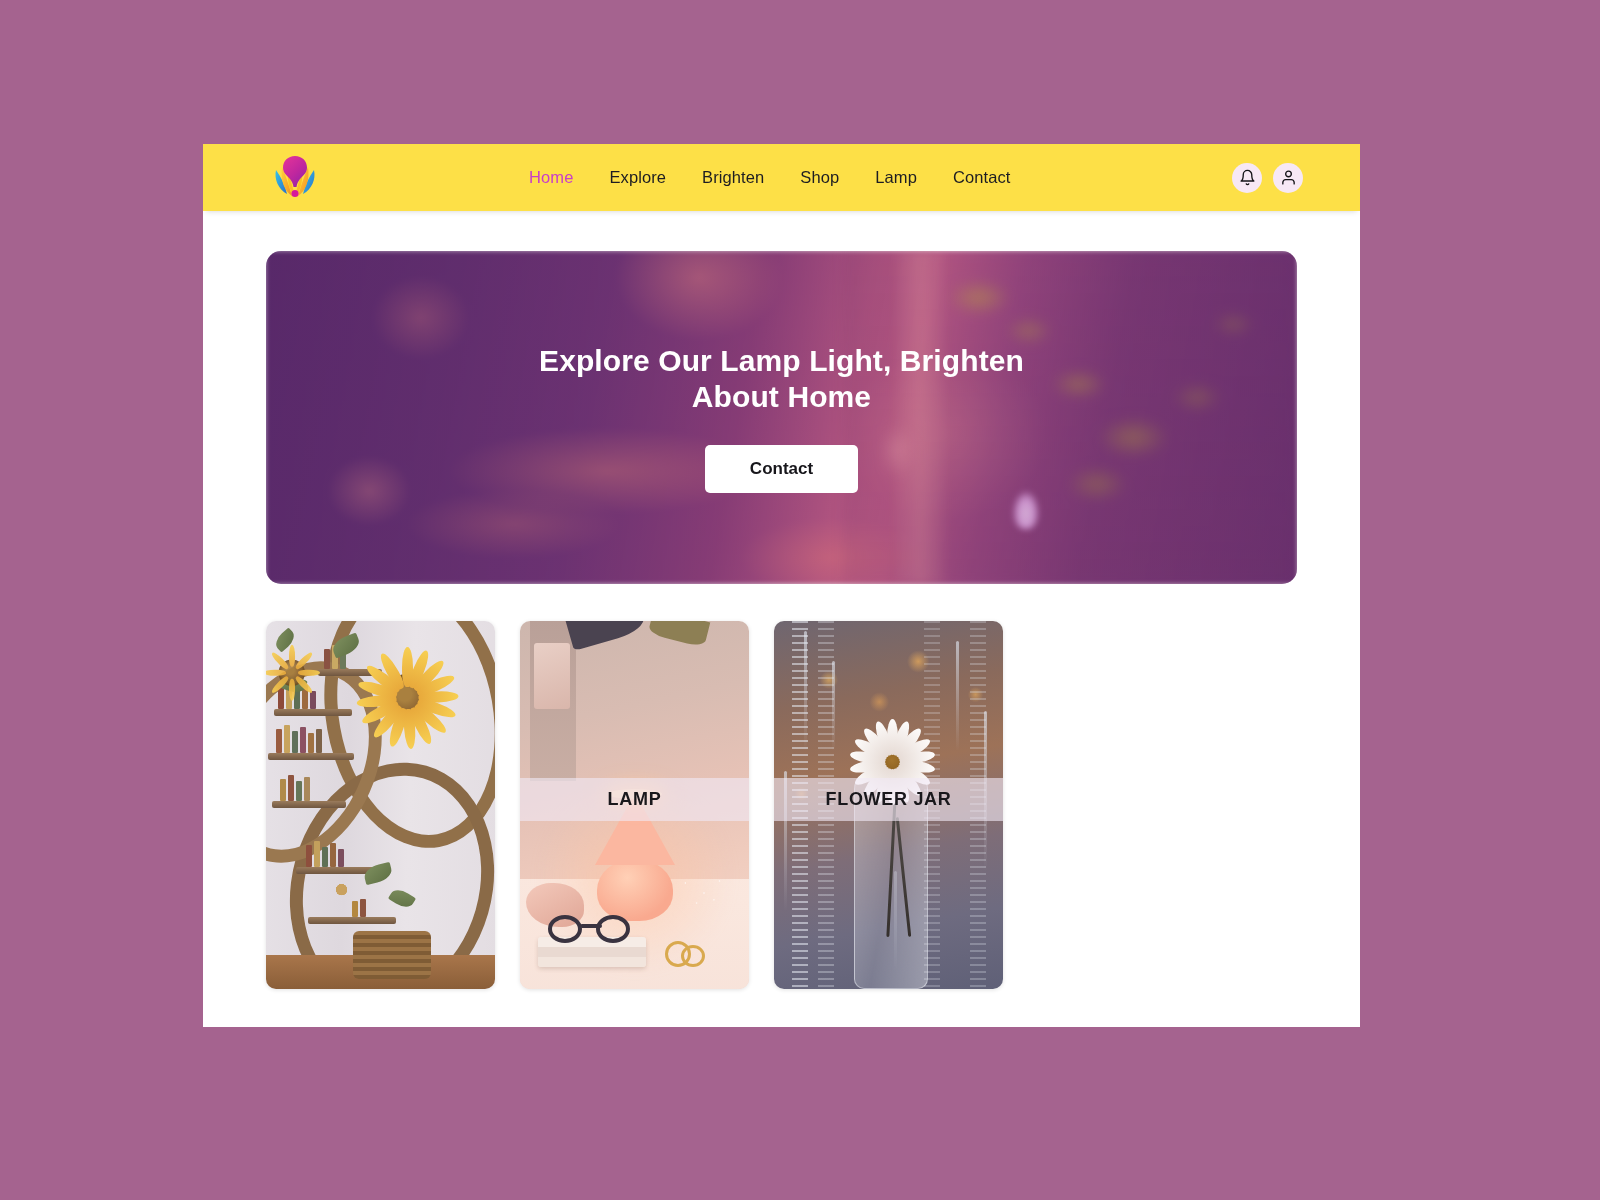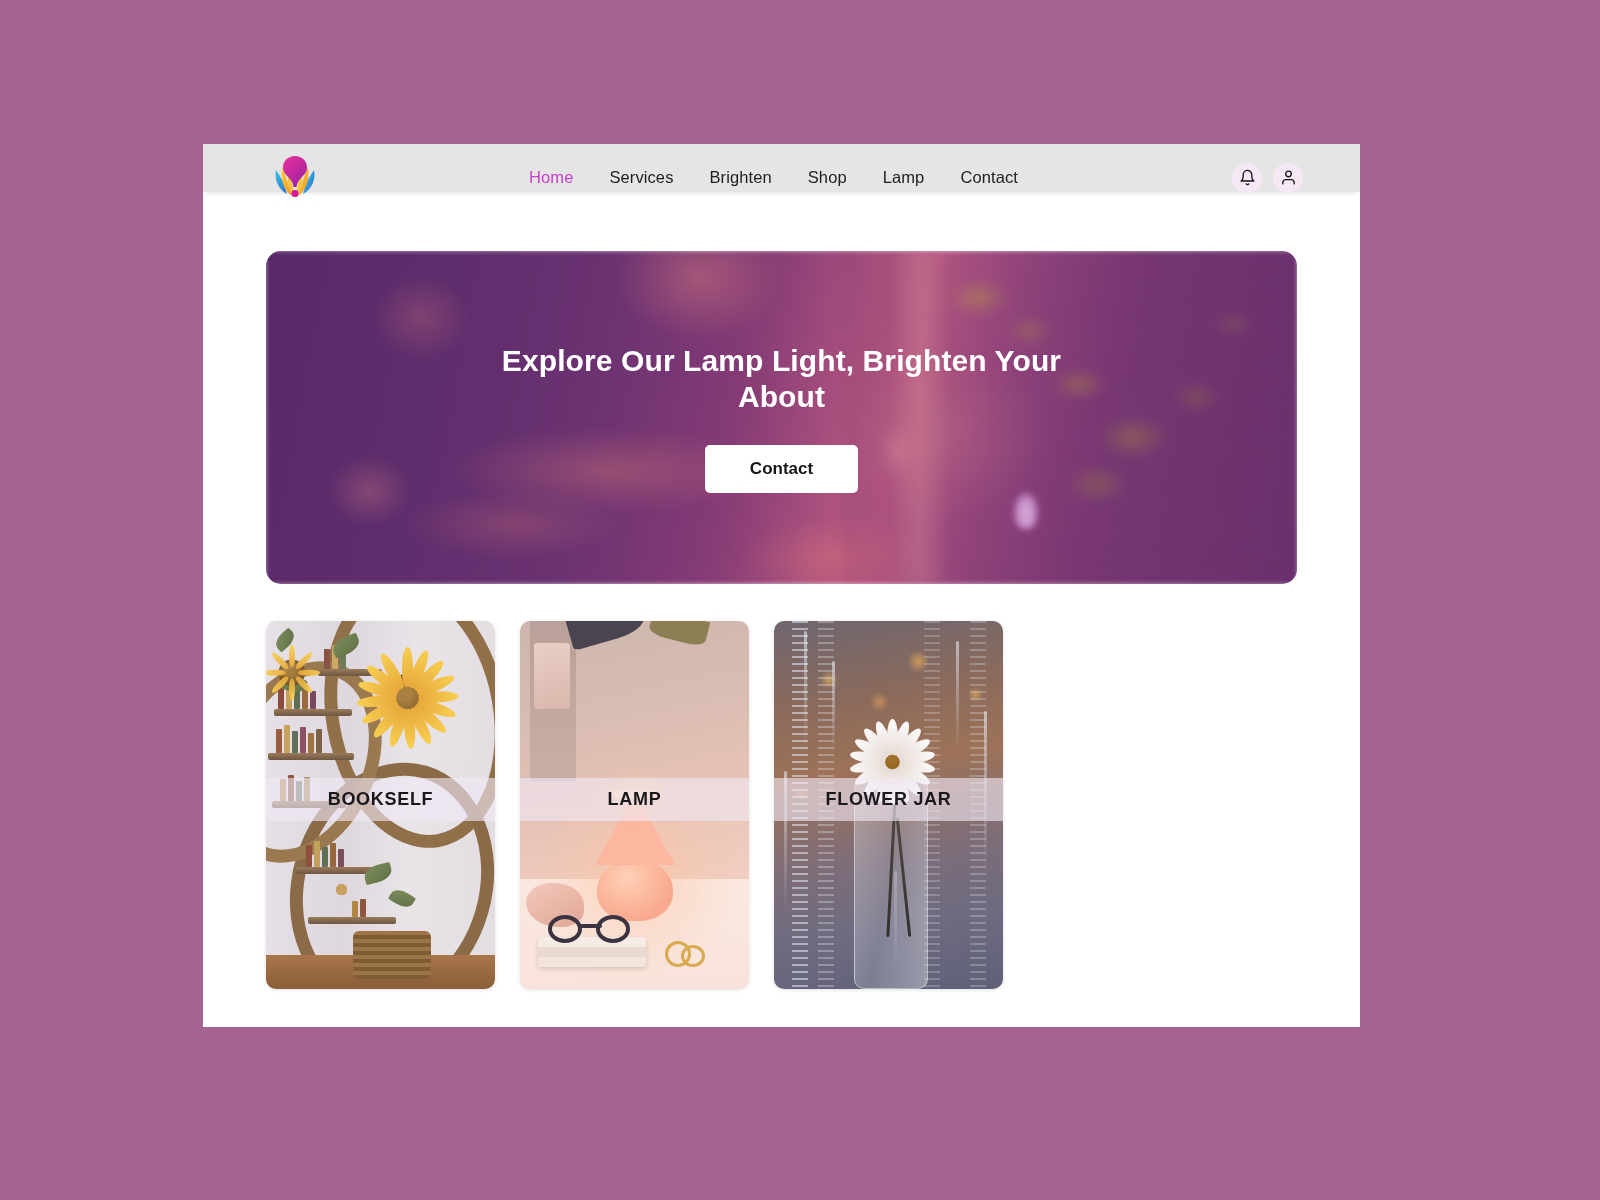--- a/index.html
+++ b/index.html
@@ -15,22 +15,22 @@
     position:absolute;
     left:203px; top:144px;
     width:1157px; height:883px;
     background:#ffffff;
     overflow:hidden;
   }
 
   
   #navbar {
     position:relative;
-    height:48px;
-    background:#e5e5e5;
+    height:67px;
+    background:#fde047;
     display:flex;
     align-items:center;
     box-shadow:0 3px 6px -3px rgba(0,0,0,.18);
     z-index:5;
   }
   #logo-wrap {
     position:absolute; left:63px; top:6px;
     width:58px; height:56px;
     display:flex; align-items:center; justify-content:center;
   }
@@ -429,21 +429,21 @@
         <path d="M21 21 C20 31 23 41 28 46 C26 37 24 29 21 21 Z" fill="#fbbf24" opacity=".95"></path>
         <path d="M35 21 C36 31 33 41 28 46 C30 37 32 29 35 21 Z" fill="#fbbf24" opacity=".95"></path>
 
         <path d="M28 5 C35 5 40 10 40 16.5 C40 22 36 24.5 33 28 C31 30.5 30 33 29.5 36 L26.5 36 C26 33 25 30.5 23 28 C20 24.5 16 22 16 16.5 C16 10 21 5 28 5 Z" fill="url(#gPink)"></path>
         <circle cx="28" cy="42.5" r="3.6" fill="#d6199b"></circle>
       </svg>
     </div>
 
     <nav id="nav-links">
       <span class="nav-link active">Home</span>
-      <span class="nav-link">Services</span>
+      <span class="nav-link">Explore</span>
       <span class="nav-link">Brighten</span>
       <span class="nav-link">Shop</span>
       <span class="nav-link">Lamp</span>
       <span class="nav-link">Contact</span>
     </nav>
 
     <div id="nav-actions">
       <div class="icon-btn">
         <svg width="17" height="17" viewBox="0 0 24 24" fill="none" stroke="#141318" stroke-width="1.9" stroke-linecap="round" stroke-linejoin="round">
           <path d="M18 8A6 6 0 0 0 6 8c0 7-3 9-3 9h18s-3-2-3-9"></path>
@@ -460,21 +460,21 @@
   </div>
 
   <section id="hero">
     <div id="hero-bg"></div>
     <div id="hero-foliage"></div>
     <div id="hero-vstripe"></div>
     <div id="hero-flame"></div>
     <div id="hero-tint"></div>
 
     <div id="hero-content">
-      <h1 id="hero-title">Explore Our Lamp Light, Brighten Your About</h1>
+      <h1 id="hero-title">Explore Our Lamp Light, Brighten About Home</h1>
       <button id="hero-cta">Contact</button>
     </div>
   </section>
 
   <section id="cards">
 
     <article class="card">
       <div class="card-art art-bookshelf">
         <div class="swirl" style="left:60px;  top:-42px; width:180px; height:270px; border-color:#917049; transform:rotate(-10deg);"></div>
         <div class="swirl" style="left:26px;  top:140px; width:200px; height:250px; border-color:#8a6a47; transform:rotate(16deg);"></div>
@@ -546,23 +546,20 @@
           <div class="sf-core"></div>
           <div class="sf-petal" style="transform:rotate(0deg)"></div>
           <div class="sf-petal" style="transform:rotate(45deg)"></div>
           <div class="sf-petal" style="transform:rotate(90deg)"></div>
           <div class="sf-petal" style="transform:rotate(135deg)"></div>
           <div class="sf-petal" style="transform:rotate(180deg)"></div>
           <div class="sf-petal" style="transform:rotate(225deg)"></div>
           <div class="sf-petal" style="transform:rotate(270deg)"></div>
           <div class="sf-petal" style="transform:rotate(315deg)"></div>
         </div>
-      </div>
-      <div class="card-band">
-        <span class="card-label">BOOKSELF</span>
       </div>
     </article>
 
     <article class="card">
       <div class="card-art art-lamp">
         <div style="position:absolute;left:10px;top:0;width:46px;height:160px;background:linear-gradient(180deg,#b9a098,#c9aea4);"></div>
         <div style="position:absolute;left:14px;top:22px;width:36px;height:66px;background:linear-gradient(160deg,#e9cfc6,#d9b6ab);border-radius:3px;"></div>
         <div style="position:absolute;left:48px;top:-14px;width:76px;height:34px;background:#4a4350;transform:rotate(-16deg);border-radius:0 0 40% 10%;"></div>
         <div style="position:absolute;left:130px;top:-6px;width:58px;height:26px;background:#8d7f54;transform:rotate(14deg);border-radius:0 0 30% 30%;"></div>
         <div class="bed"></div>

